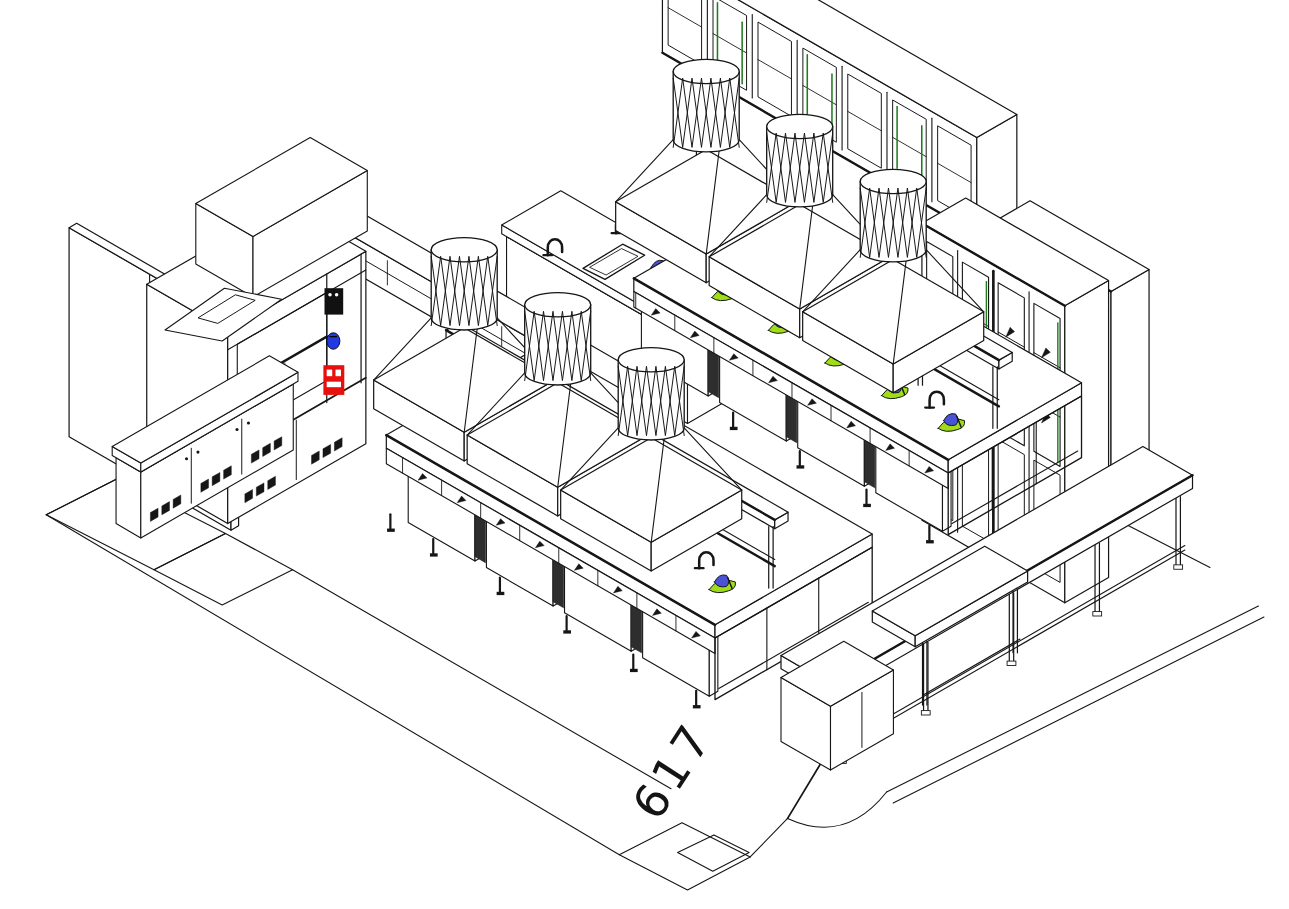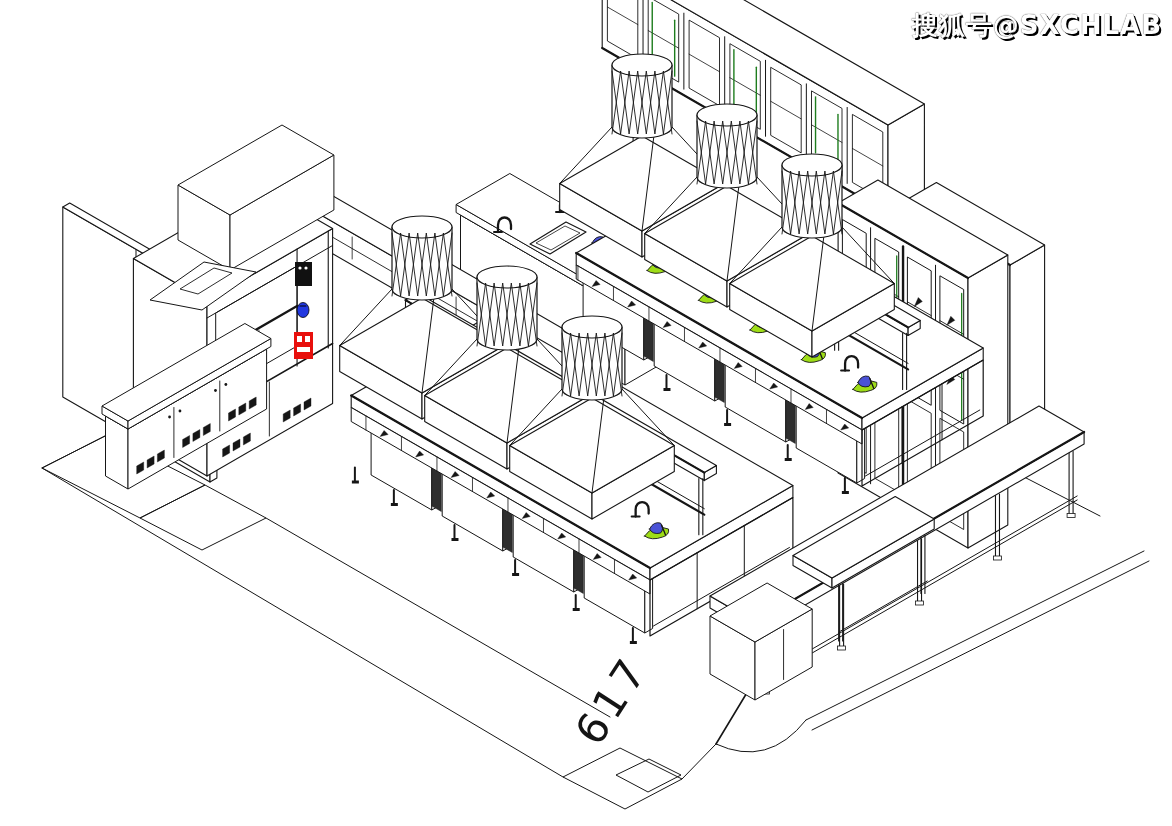--- a/index.html
+++ b/index.html
@@ -506,16 +506,13 @@
           <line x1="920.93" y1="593.5" x2="920.93" y2="535.5" stroke="#161616" stroke-width="1.1" stroke-linecap="round"></line>
           <line x1="924.93" y1="593.5" x2="924.93" y2="535.5" stroke="#161616" stroke-width="1.1" stroke-linecap="round"></line>
           <line x1="838.928" y1="632" x2="927.26" y2="581" stroke="#161616" stroke-width="1" stroke-linecap="round"></line>
           <polygon points="832.0,588.0 793.0,565.5 793.0,555.5 832.0,578.0" fill="#fff" stroke="#161616" stroke-width="1.1" stroke-linejoin="round"></polygon>
           <polygon points="832.0,588.0 934.2,529.0 934.2,519.0 832.0,578.0" fill="#fff" stroke="#161616" stroke-width="1.1" stroke-linejoin="round"></polygon>
           <polygon points="832.0,578.0 793.0,555.5 895.2,496.5 934.2,519.0" fill="#fff" stroke="#161616" stroke-width="1.1" stroke-linejoin="round"></polygon>
         </g>
       </g>
     <text id="room-label" x="598" y="748" transform="rotate(-57 598 748)" font-size="42" letter-spacing="5" font-weight="400" fill="#141414">617</text>
   </svg>
-  <div class="watermark" style="color: rgb(255, 255, 255); text-shadow: rgb(0, 0, 0) 2px 2px 0px, rgb(0, 0, 0) 0px 0px 1px;">
-    <span>搜狐号@SXCHLAB</span>
-  </div>
 </div>
 
 </body></html>

